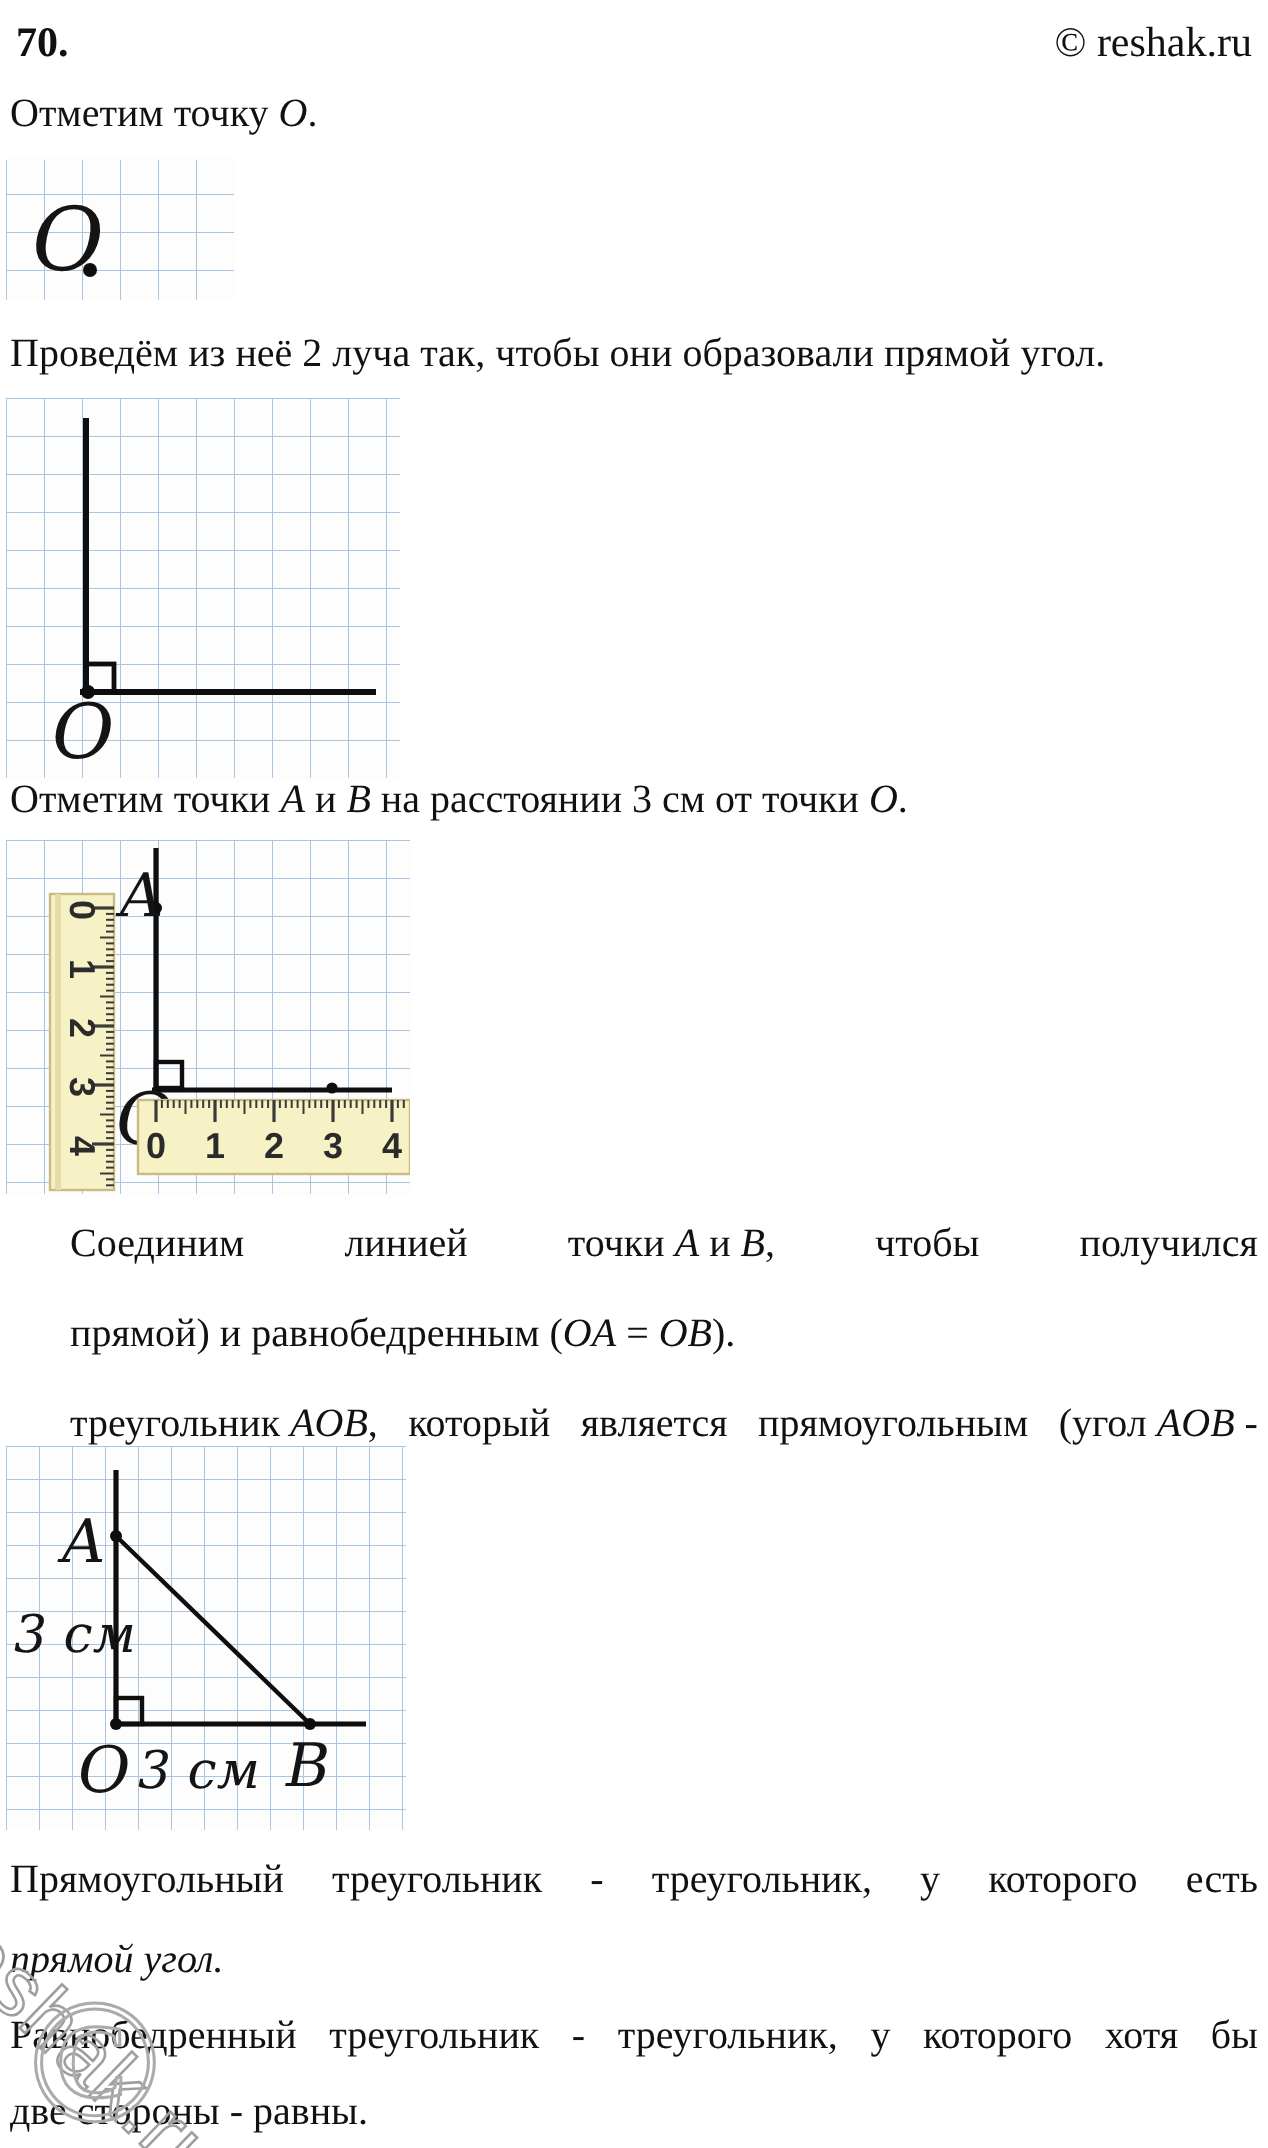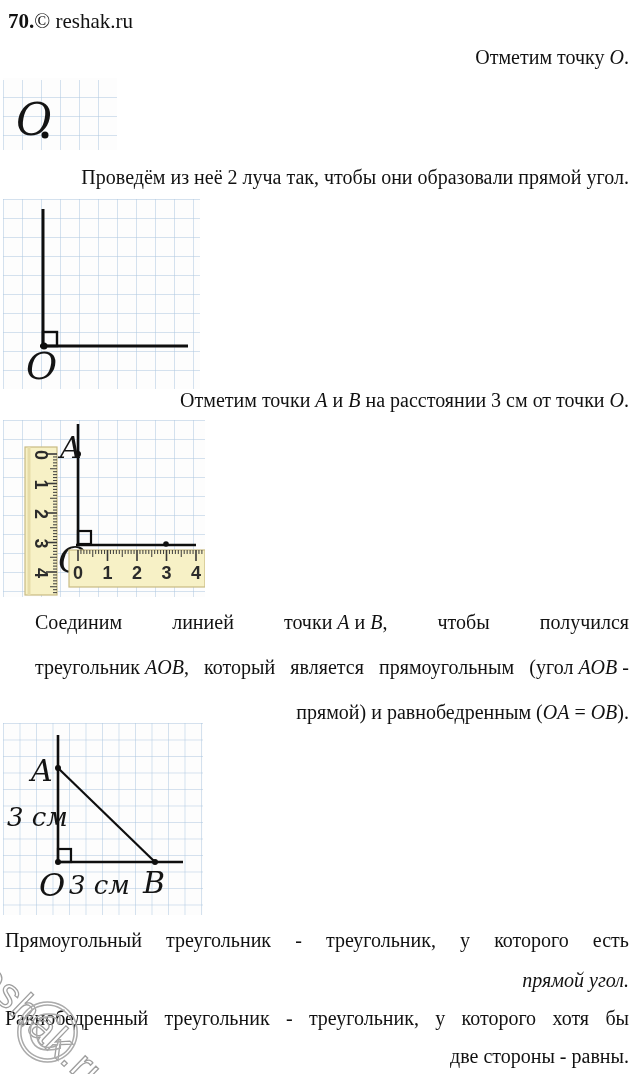--- a/index.html
+++ b/index.html
@@ -2,26 +2,26 @@
 <html><head>
 <meta charset="utf-8">
 <style>
   html,body{margin:0;padding:0;}
   body{
     width:634px;height:1074px;overflow:hidden;position:relative;
     background:#ffffff;color:#111;
     font-family:"Liberation Serif", serif;font-size:20px;
   }
   .page{position:relative;width:634px;height:1074px;}
-  .hdr{display:flex;justify-content:flex-start;align-items:flex-start;
+  .hdr{display:flex;justify-content:space-between;align-items:flex-start;
        padding:9px 8px 0 8px;font-size:21px;}
   .hdr .num{font-weight:bold;}
   .tline{display:flex;justify-content:space-between;align-items:baseline;
          height:22px;line-height:22px;padding:0 5px;font-size:20px;}
-  .tline.left{justify-content:flex-end;}
+  .tline.left{justify-content:flex-start;}
   .ck{white-space:pre;}
   .it{font-style:italic;}
   .mt12{margin-top:12px;} .mt10{margin-top:10px;} .mt16{margin-top:16px;}
   .mt11{margin-top:11px;} .mt15{} .mt14{margin-top:14px;}
   .mt9{margin-top:9px;}
   .para .tline{margin-bottom:23px;padding-left:35px;}
   .para .tline:last-child{margin-bottom:0;}
   .para5 .tline{margin-bottom:18px;} .para5 .tline:last-child{margin-bottom:0;font-style:italic;}
   .para6 .tline{margin-bottom:16px;} .para6 .tline:last-child{margin-bottom:0;}
   .fig{display:block;margin-left:3px;}
@@ -228,29 +228,29 @@
   </svg>
 
   <div class="para mt14">
     <div class="tline">
         <span class="ck"><span>Соединим</span></span>
         <span class="ck"><span>линией</span></span>
         <span class="ck"><span>точки </span><span class="it">A</span><span> и </span><span class="it">B</span><span>,</span></span>
         <span class="ck"><span>чтобы</span></span>
         <span class="ck"><span>получился</span></span>
       </div>
+    <div class="tline left">
+        <span class="ck"><span>прямой) и равнобедренным (</span><span class="it">OA</span><span> = </span><span class="it">OB</span><span>).</span></span>
+      </div>
     <div class="tline">
         <span class="ck"><span>треугольник </span><span class="it">AOB</span><span>,</span></span>
         <span class="ck"><span>который</span></span>
         <span class="ck"><span>является</span></span>
         <span class="ck"><span>прямоугольным</span></span>
         <span class="ck"><span>(угол </span><span class="it">AOB</span><span> -</span></span>
-      </div>
-    <div class="tline left">
-        <span class="ck"><span>прямой) и равнобедренным (</span><span class="it">OA</span><span> = </span><span class="it">OB</span><span>).</span></span>
       </div>
   </div>
 
   <svg class="fig" width="200" height="192" viewBox="0 0 200 192">
     <defs>
       <pattern id="g16" width="16.5" height="16.5" patternUnits="userSpaceOnUse">
         <path d="M16.5 0H0V16.5" fill="none" stroke="#abc6e0" stroke-width="1"></path>
       </pattern>
     </defs>
     <rect x="0" y="0" width="200" height="192" fill="#fdfdfd"></rect>

